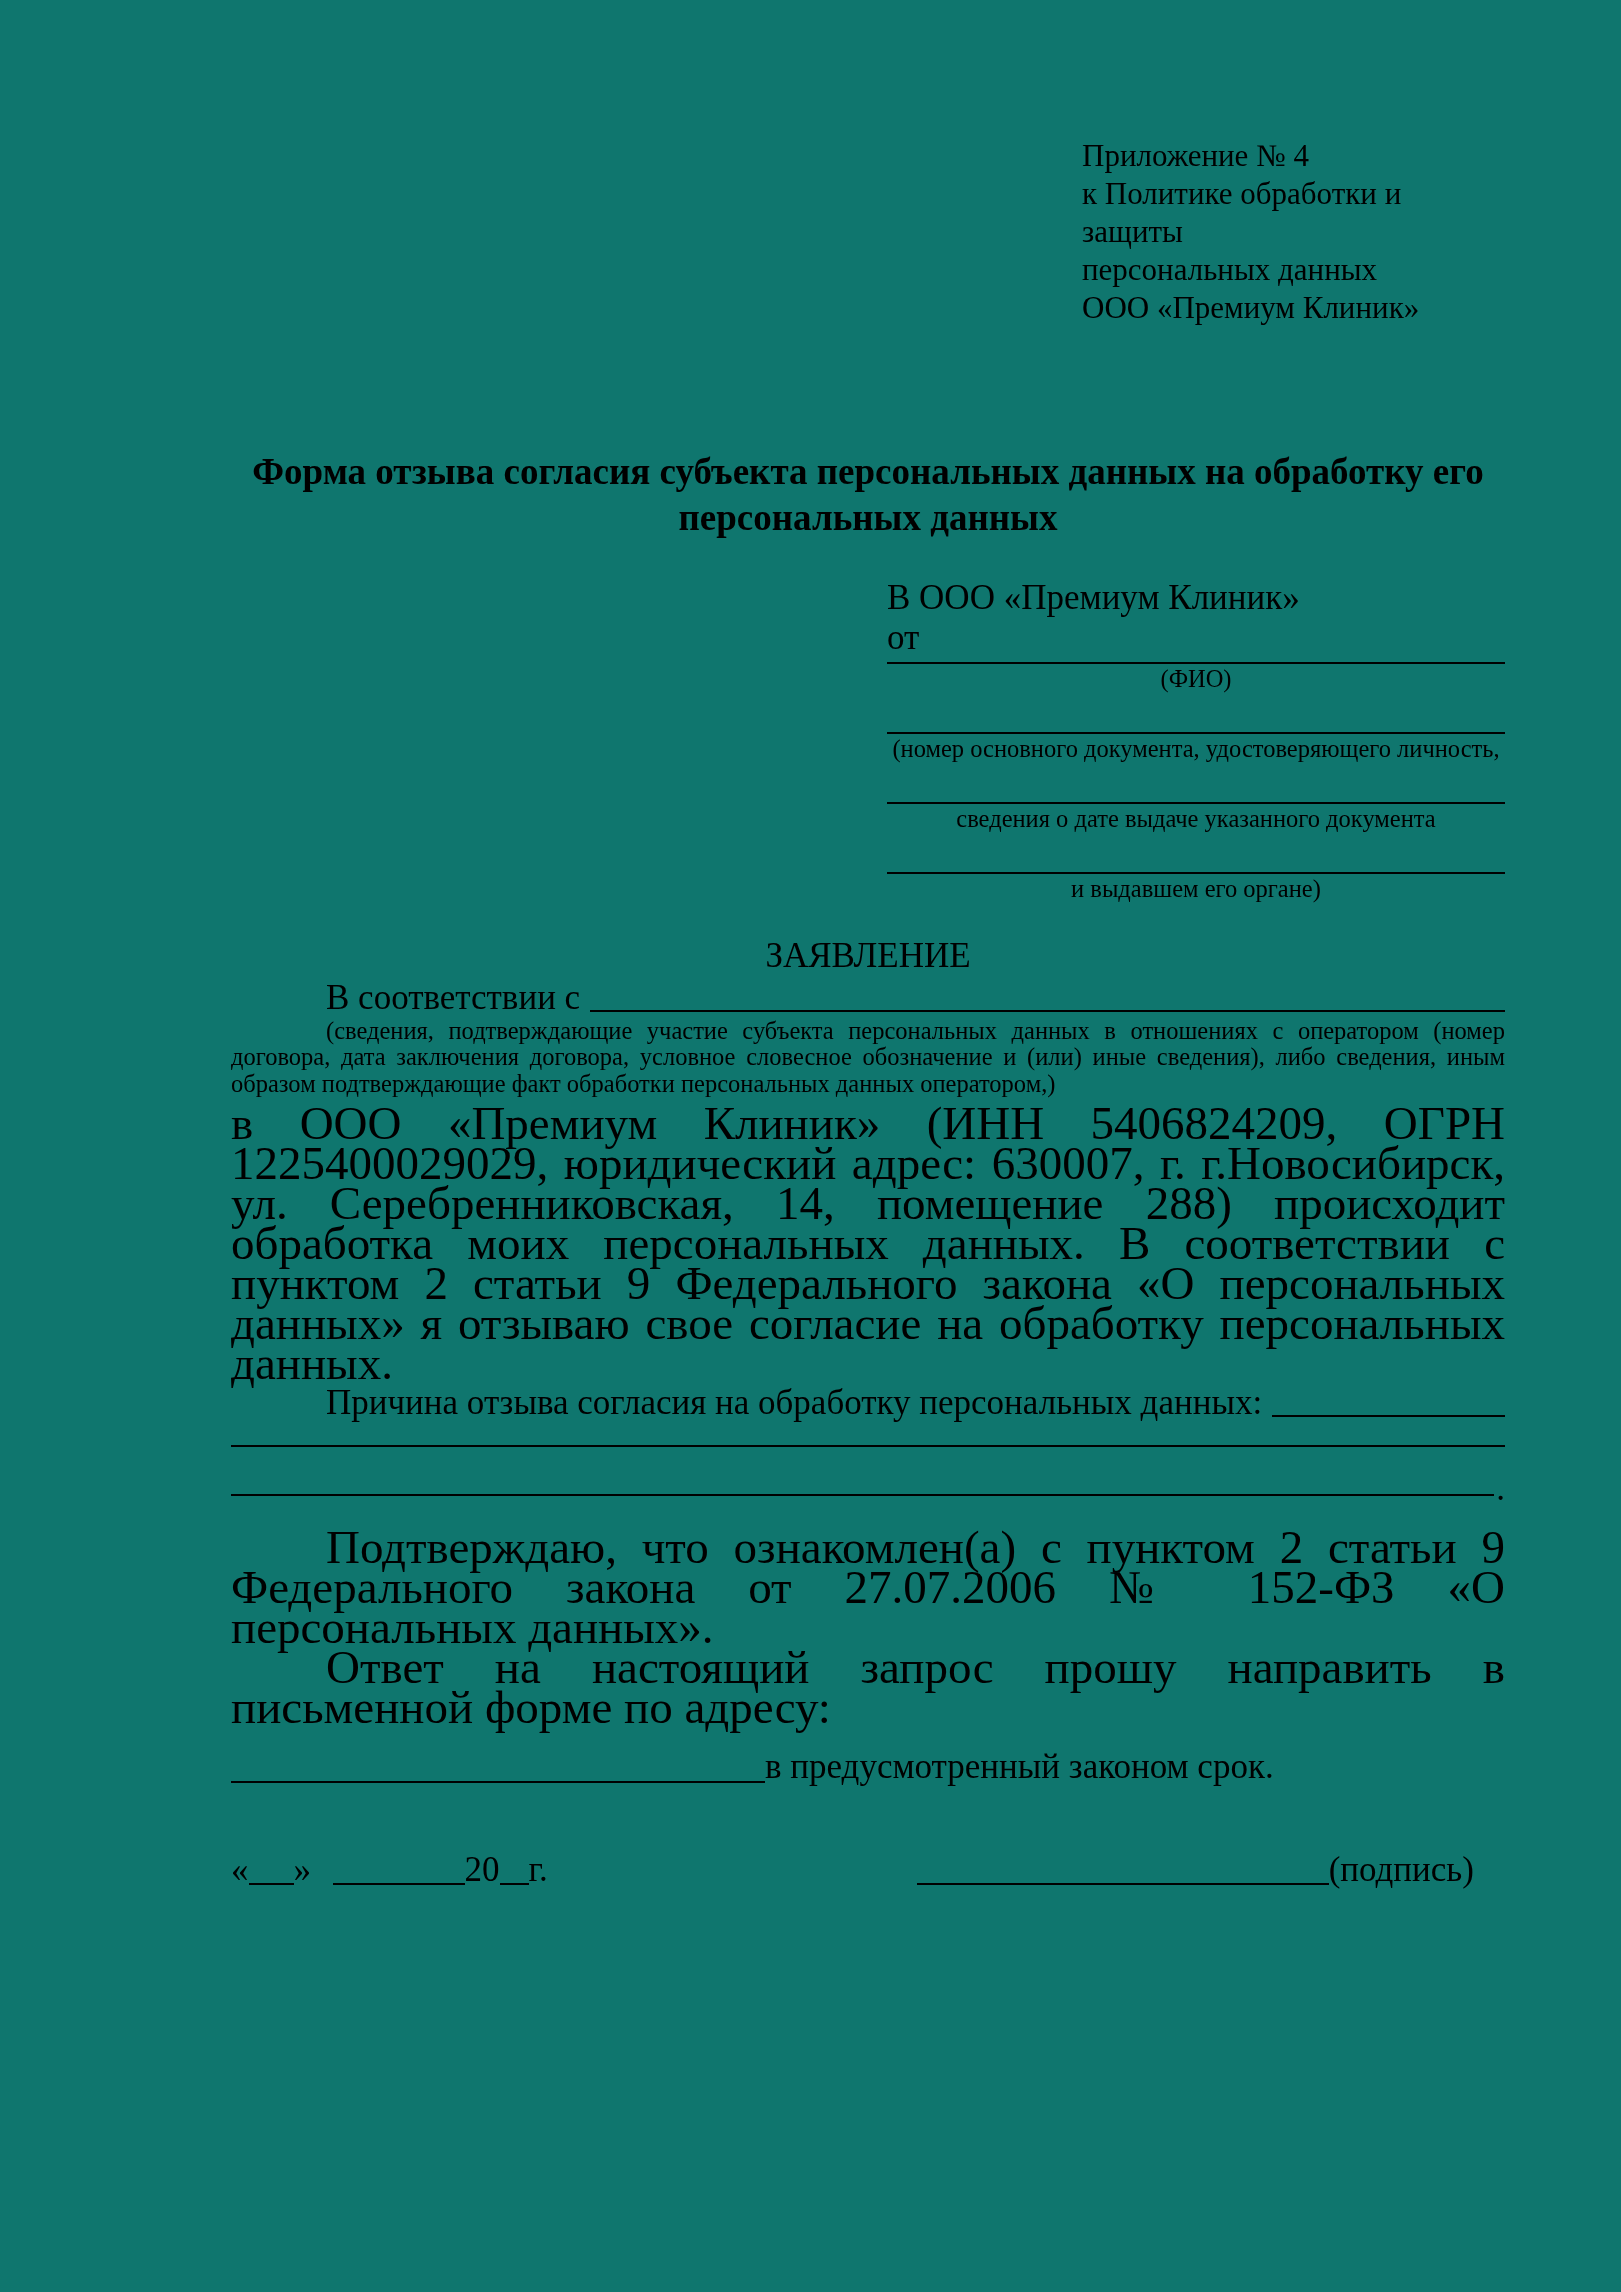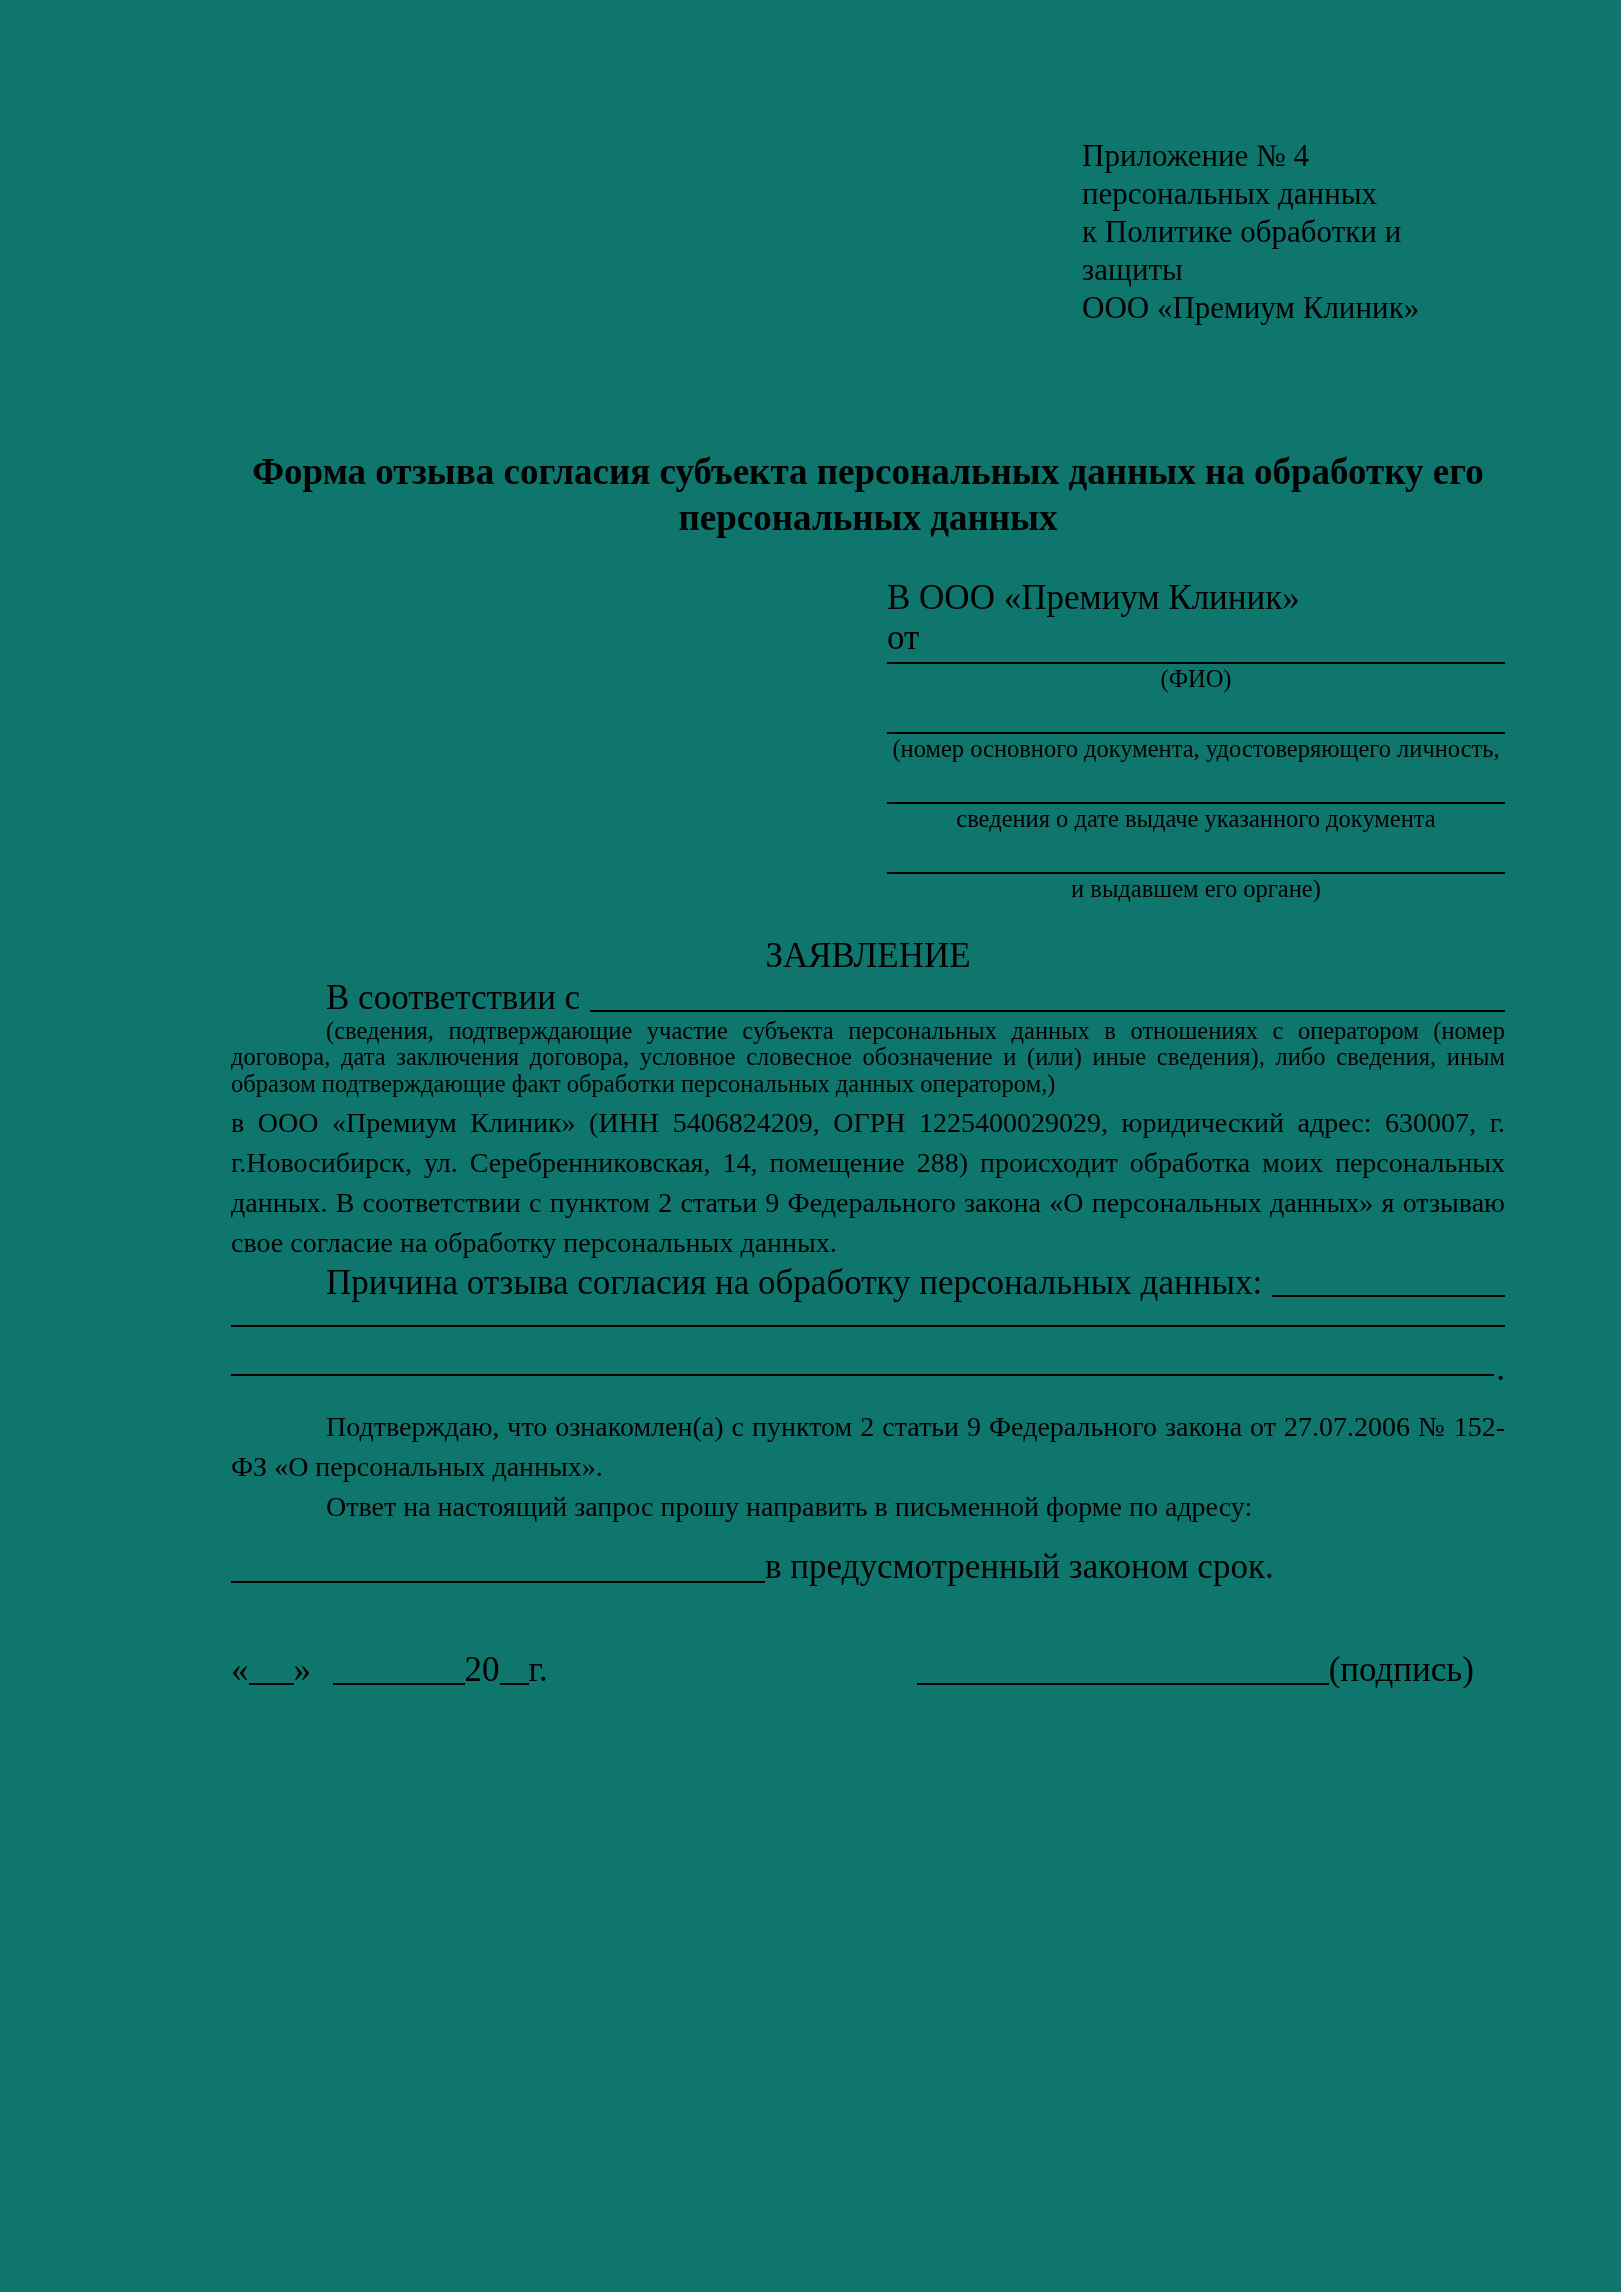--- a/index.html
+++ b/index.html
@@ -33,21 +33,21 @@
   .field-caption { text-align: center; font-size: 24.5px; line-height: 29px; }
   
   .statement-heading { margin-top: 33px; text-align: center; font-size: 35px; line-height: 40px; }
   .intro-row { margin-top: 2px; display: flex; font-size: 35px; line-height: 40px; justify-content: center; }
   .intro-row .prefix { white-space: nowrap; padding-left: 95px; }
   .fill-line { flex: 1; align-self: flex-end; height: 0; border-bottom: 2px solid #000; margin-bottom: 5.9px; margin-left: 9.8px; }
   .footnote {
     font-size: 24.5px; line-height: 26.5px;
     text-align: justify; text-indent: 95px;
   }
-  .body-par { margin-top: 5.9px; font-size: 28px; line-height: 40px; text-align: justify; }
+  .body-par { margin-top: 5.9px; font-size: 47px; line-height: 40px; text-align: justify; }
   .reason-row { display: flex; font-size: 35px; line-height: 40px; }
   .reason-row .label { white-space: nowrap; padding-left: 95px; }
   .rule { height: 0; border-top: 2.9px solid #000; }
   .rule-first { margin-top: 21.6px; }
   .rule-row { display: flex; align-items: flex-end; margin-top: 32px; font-size: 35px; }
   .rule-row .rule-fill { flex: 1; border-bottom: 2.9px solid #000; height: 0; margin-bottom: 2px; }
   .rule-row .terminator { line-height: 19.6px; padding-left: 2px; }
   .indent-par { text-indent: 95px; }
   .ack { margin-top: 29px; }
   .reply-request { margin-top: 0; }
@@ -63,22 +63,22 @@
   .u-sign { width: 412px; border-bottom-width: 2.9px; }
   .sig-group { margin-right: 31px; }
 </style>
 </head>
 <body>
 
 <div class="page">
 
   <div class="annex">
     <div>Приложение № 4</div>
+    <div>к Политике обработки и защиты</div>
     <div>персональных данных</div>
-    <div>к Политике обработки и защиты</div>
     <div>ООО «Премиум Клиник»</div>
   </div>
 
   <div class="doc-title">Форма отзыва согласия субъекта персональных данных на обработку его персональных данных</div>
 
   <div class="addressee">
     <div>В ООО «Премиум Клиник»</div>
     <div>от</div>
 
     <div class="field first">

